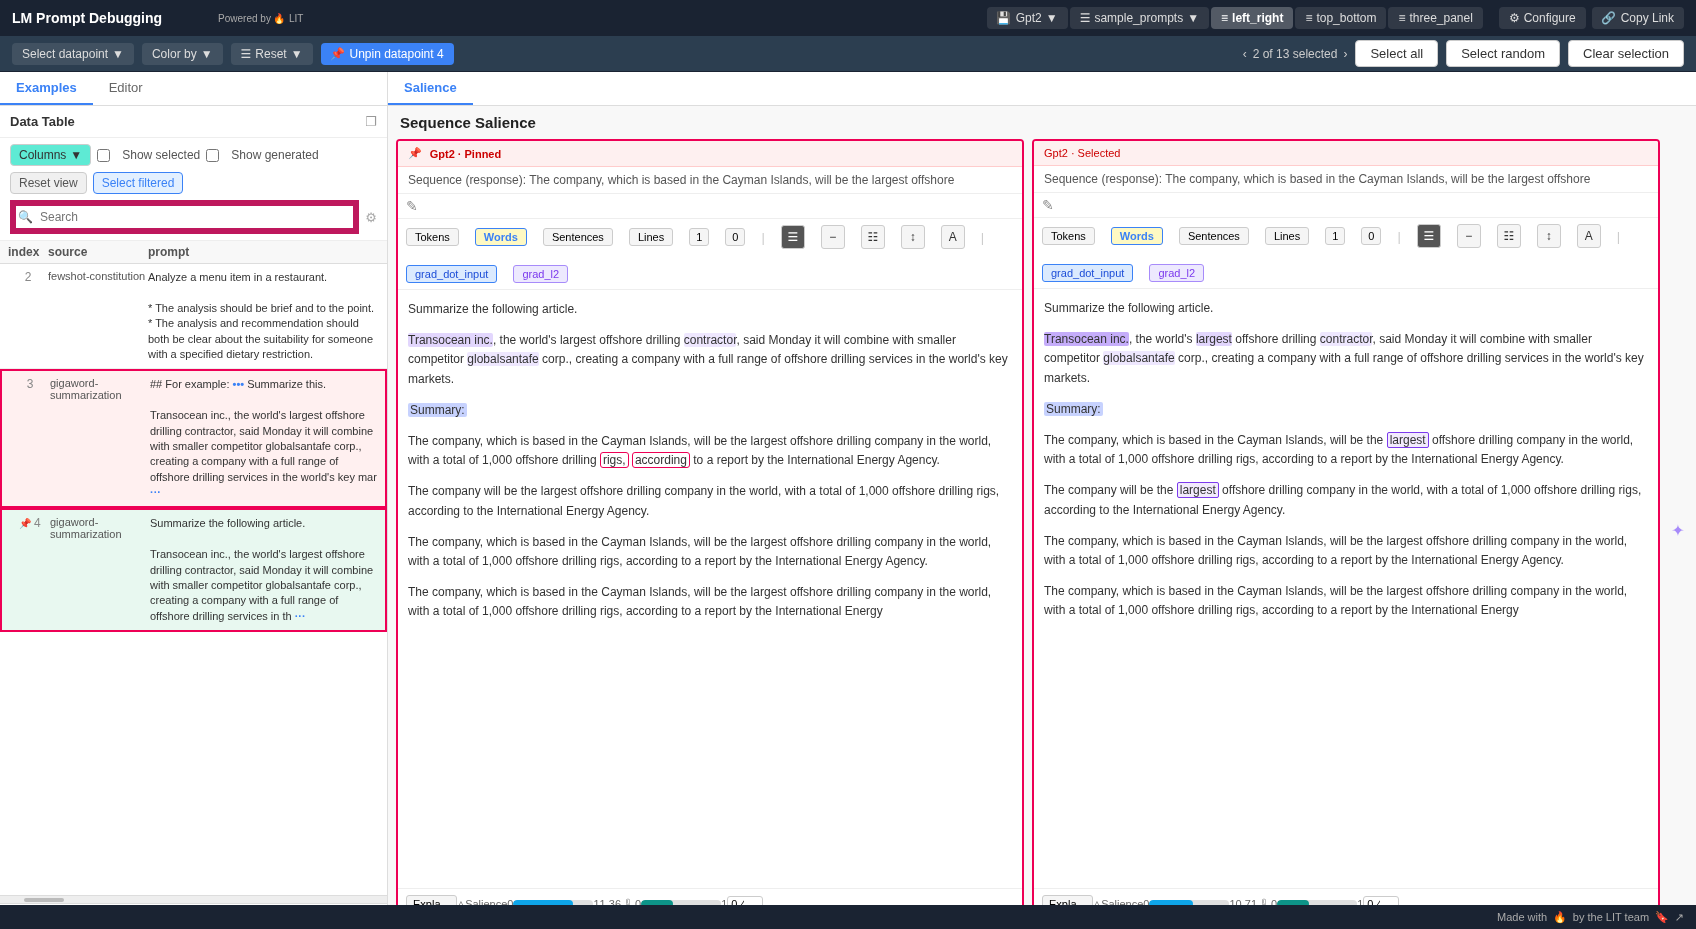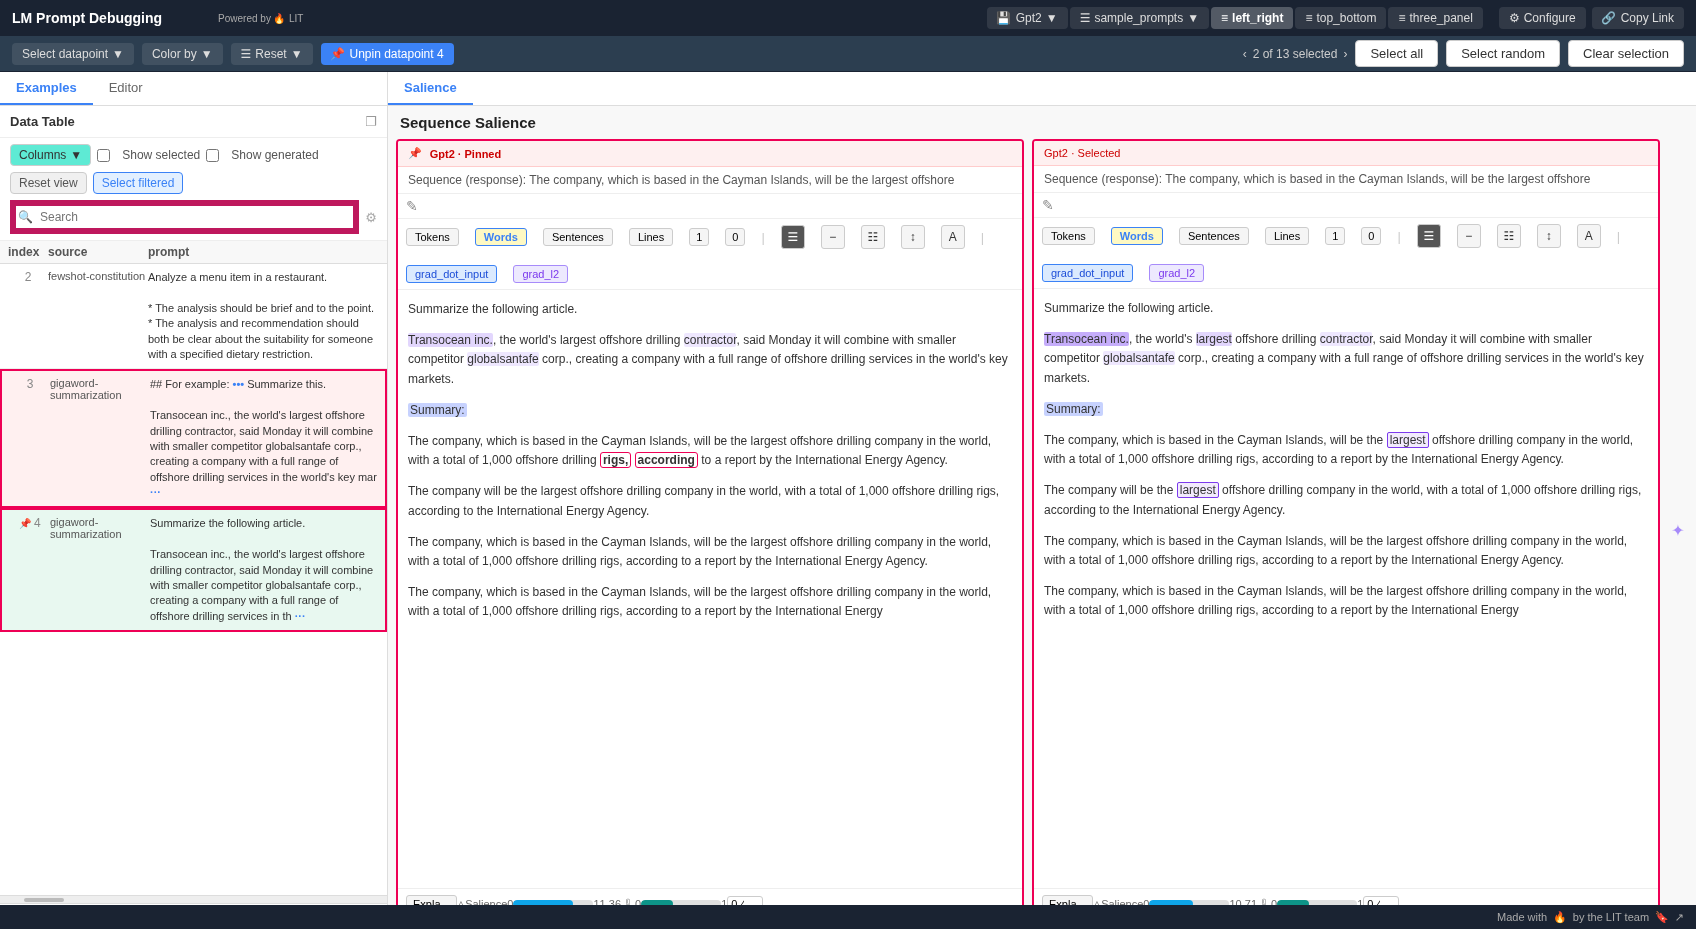--- a/index.html
+++ b/index.html
@@ -87,21 +87,21 @@
     .sal-icon-btn.active { background: #555; color: #fff; }
     .sal-method-btn { padding: 2px 8px; border: 1px solid #3b82f6; border-radius: 3px; cursor: pointer; font-size: 11px; background: #dbeafe; color: #1d4ed8; }
     .sal-method-btn2 { padding: 2px 8px; border: 1px solid #a78bfa; border-radius: 3px; cursor: pointer; font-size: 11px; background: #ede9fe; color: #7c3aed; }
     .edit-icon { color: #888; cursor: pointer; font-size: 14px; }
 
     .text-para { margin-bottom: 12px; font-size: 12px; line-height: 1.6; color: #333; }
     .highlight-purple { background: rgba(139,92,246,0.25); border-radius: 2px; }
     .highlight-purple2 { background: rgba(139,92,246,0.15); border-radius: 2px; }
     .highlight-strong { background: rgba(139,92,246,0.5); border-radius: 2px; }
     .highlight-summary { background: #c7d2fe; border-radius: 2px; padding: 0 2px; }
-    .highlight-box { border: 1px solid #e05; padding: 0 2px; border-radius: 3px; font-weight: bold; }
+    .highlight-box { border: 1px solid #e05; padding: 0 2px; border-radius: 3px; }
     .highlight-box2 { border: 1px solid #7c3aed; padding: 0 2px; border-radius: 2px; background: rgba(124,58,237,0.1); }
 
     .salience-footer { padding: 6px 8px; border-top: 1px solid #eee; display: flex; align-items: center; gap: 0; font-size: 11px; color: #666; }
     .sal-footer-btn { padding: 2px 6px; background: #f5f5f5; border: 1px solid #ccc; border-radius: 3px; cursor: pointer; font-size: 11px; }
     .sal-bar { width: 80px; height: 8px; background: #e0e0e0; border-radius: 4px; overflow: hidden; }
     .sal-bar-fill { height: 100%; background: #0ea5e9; border-radius: 4px; }
     .sal-number-input { width: 36px; padding: 1px 3px; border: 1px solid #ccc; border-radius: 3px; font-size: 11px; text-align: center; }
 
     
     .bottom-bar { background: #1a2332; color: #aaa; height: 24px; display: flex; align-items: center; justify-content: flex-end; padding: 0 12px; font-size: 11px; gap: 6px; position: fixed; bottom: 0; width: 100%; }

